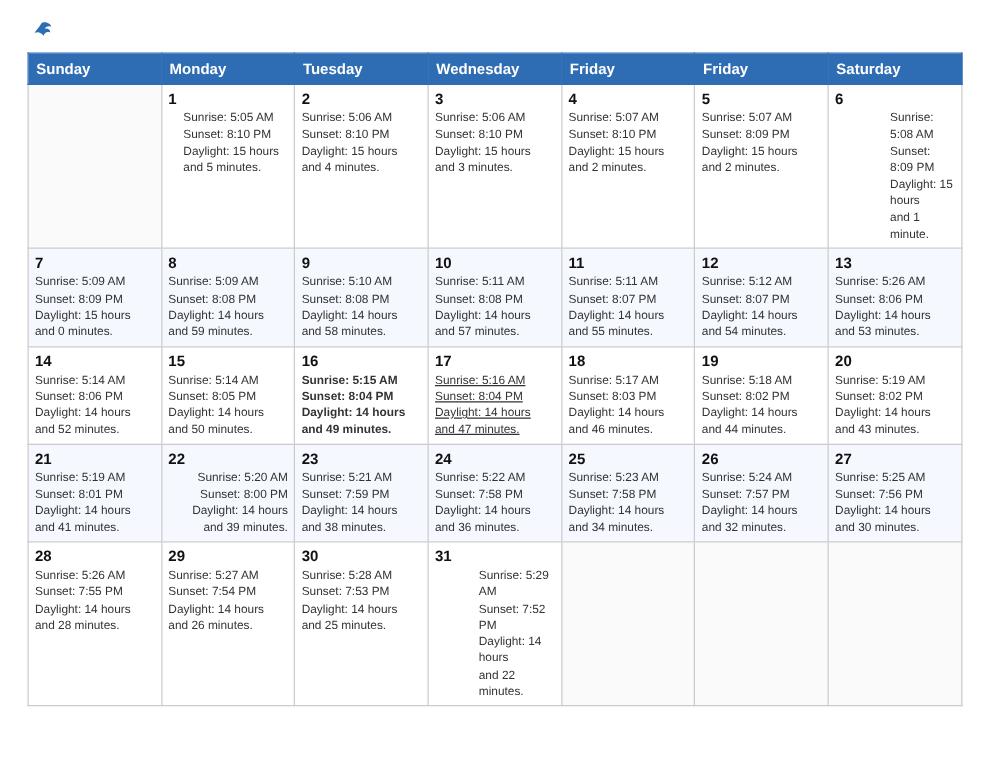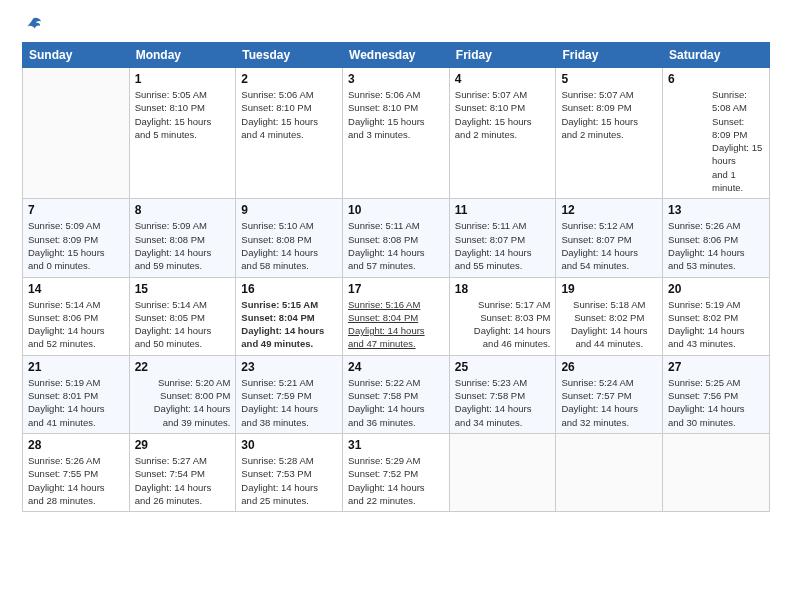--- a/index.html
+++ b/index.html
@@ -132,21 +132,21 @@
           <th>Friday</th>
           <th>Friday</th>
           <th>Saturday</th>
         </tr>
     </thead>
     <tbody id="calendar-body">
     <tr>
           <td class="empty-cell"></td>
           <td>
             <div class="day-number">1</div>
-            <div class="day-info" style="white-space: pre-line;">Sunrise: 5:05 AM
+            <div class="day-info" style="white-space: pre-line; margin-left: 12px;">Sunrise: 5:05 AM
 Sunset: 8:10 PM
 Daylight: 15 hours
 and 5 minutes.</div>
           </td>
           <td>
             <div class="day-number">2</div>
             <div class="day-info" style="white-space: pre-line;">Sunrise: 5:06 AM
 Sunset: 8:10 PM
 Daylight: 15 hours
 and 4 minutes.</div>
@@ -255,28 +255,28 @@
           </td>
           <td>
             <div class="day-number">17</div>
             <div class="day-info" style="white-space: pre-line; text-decoration: underline;">Sunrise: 5:16 AM
 Sunset: 8:04 PM
 Daylight: 14 hours
 and 47 minutes.</div>
           </td>
           <td>
             <div class="day-number">18</div>
-            <div class="day-info" style="white-space: pre-line; text-align: right;">Sunrise: 5:17 AM
+            <div class="day-info" style="white-space: pre-line;">Sunrise: 5:17 AM
 Sunset: 8:03 PM
 Daylight: 14 hours
 and 46 minutes.</div>
           </td>
           <td>
             <div class="day-number">19</div>
-            <div class="day-info" style="white-space: pre-line; text-align: center;">Sunrise: 5:18 AM
+            <div class="day-info" style="white-space: pre-line;">Sunrise: 5:18 AM
 Sunset: 8:02 PM
 Daylight: 14 hours
 and 44 minutes.</div>
           </td>
           <td>
             <div class="day-number">20</div>
             <div class="day-info" style="white-space: pre-line;">Sunrise: 5:19 AM
 Sunset: 8:02 PM
 Daylight: 14 hours
 and 43 minutes.</div>
@@ -350,21 +350,21 @@
           </td>
           <td>
             <div class="day-number">30</div>
             <div class="day-info" style="white-space: pre-line;">Sunrise: 5:28 AM
 Sunset: 7:53 PM
 Daylight: 14 hours
 and 25 minutes.</div>
           </td>
           <td>
             <div class="day-number">31</div>
-            <div class="day-info" style="white-space: pre-line;">Sunrise: 5:29 AM
+            <div class="day-info" style="white-space: pre-line; margin-left: 35px;">Sunrise: 5:29 AM
 Sunset: 7:52 PM
 Daylight: 14 hours
 and 22 minutes.</div>
           </td>
           <td class="empty-cell"></td>
           <td class="empty-cell"></td>
           <td class="empty-cell"></td>
         </tr>
       </tbody>
   </table>

